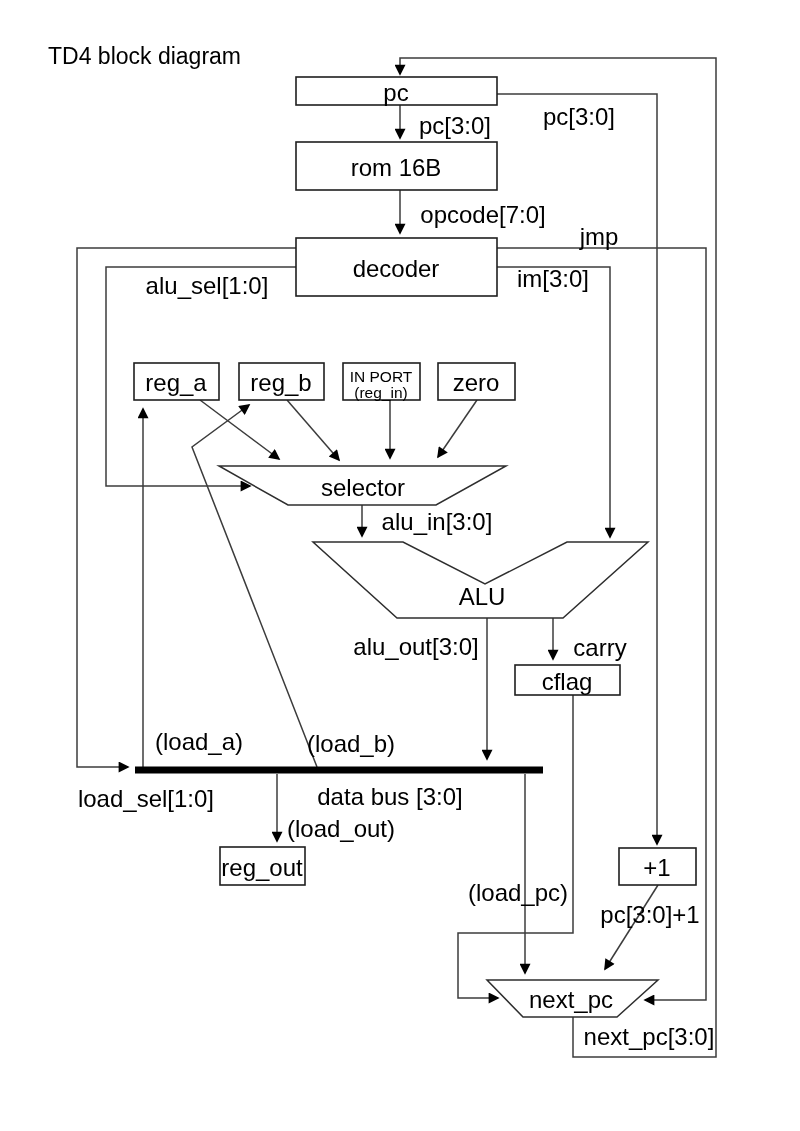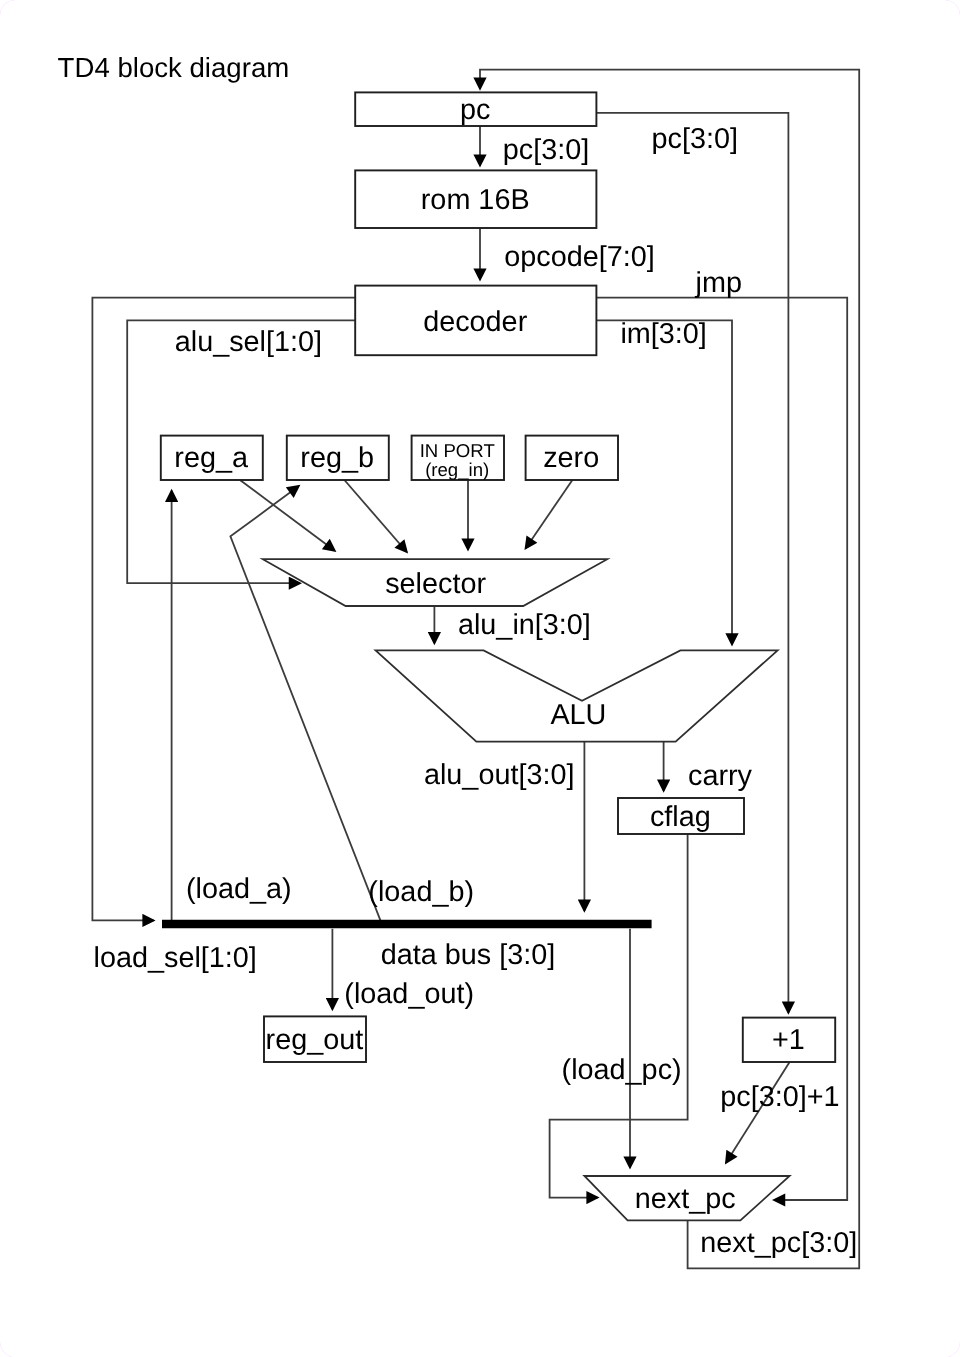--- a/index.html
+++ b/index.html
@@ -1,16 +1,16 @@
 <!DOCTYPE html>
 <html><head>
 <meta charset="utf-8">
 <style>
   html,body{margin:0;padding:0;background:#ffffff;}
-  .stage{position:relative;width:800px;height:1131px;background:#f0abfc;overflow:hidden;border-radius:13px;}
+  .stage{position:relative;width:800px;height:1131px;background:#f0abfc;overflow:hidden;}
   svg{display:block;}
   .box{fill:#ffffff;stroke:#1f1f1f;stroke-width:1.6;}
   .shape{fill:#ffffff;stroke:#2e2e2e;stroke-width:1.5;}
   .wire{fill:none;stroke:#3c3c3c;stroke-width:1.5;}
   .bus{stroke:#000000;stroke-width:7;}
   .lbl{font-family:"Liberation Sans",sans-serif;font-size:24px;fill:#000000;}
   .lbl-s{font-family:"Liberation Sans",sans-serif;font-size:15.5px;fill:#000000;}
   .title{font-family:"Liberation Sans",sans-serif;font-size:23px;fill:#000000;}
   .mid{text-anchor:middle;}
   text{dominant-baseline:central;}

